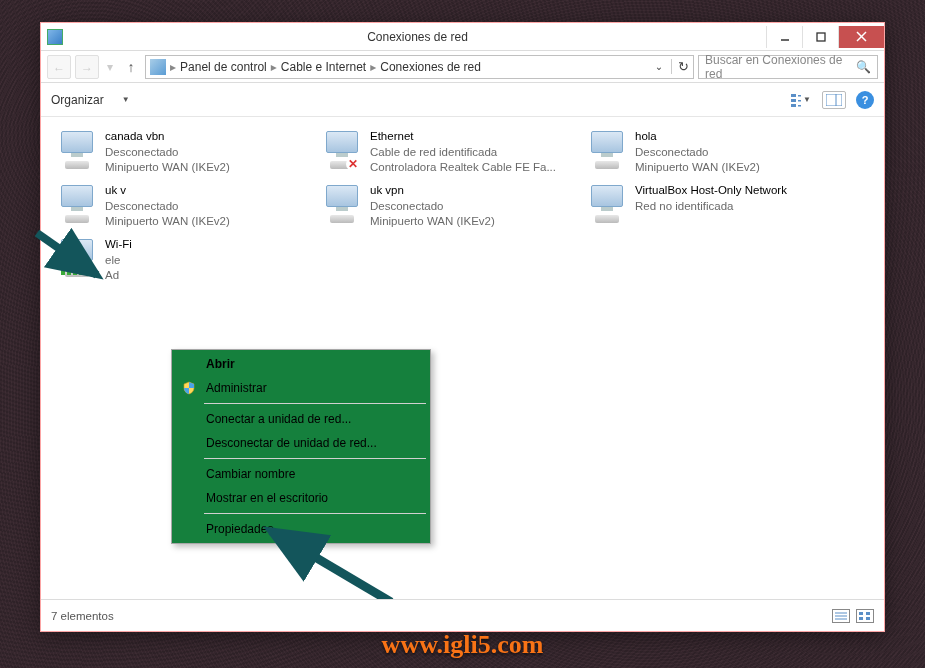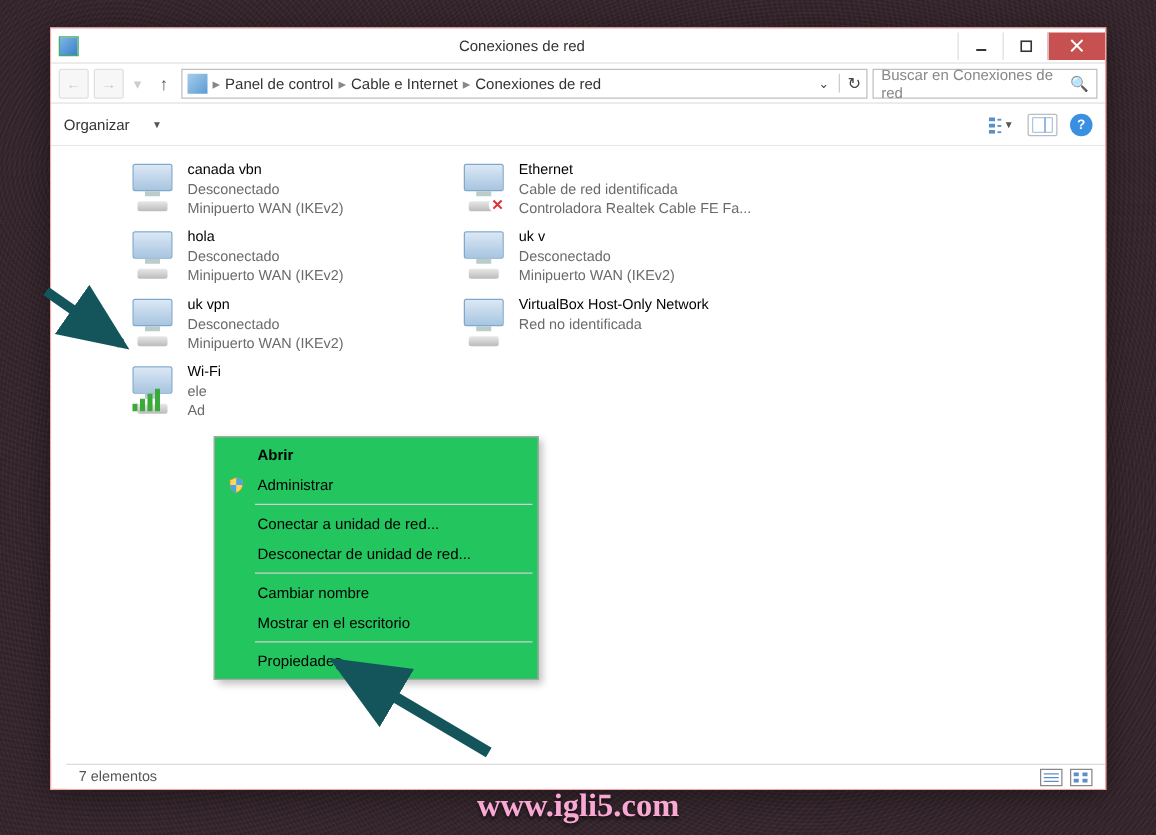--- a/index.html
+++ b/index.html
@@ -30,51 +30,51 @@
   .searchbox { width:180px; height:24px; border:1px solid #c0c0c0; display:flex; align-items:center; padding:0 6px; font-size:12px; color:#888;gap:12px; }
   .searchbox .sicn{margin-left:auto;font-size:12px;color:#666;}
   .cmdbar { height:34px; background:#fff; display:flex; align-items:center; border-bottom:1px solid #e6e6e6; padding:0 10px; }
   .orgbtn { font-size:12px; color:#333; display:flex; align-items:center; gap:18px; }
   .orgbtn .dd{font-size:8px;color:#555;}
   .cmdbar .spac{flex:1;}
   .viewicons{display:flex;gap:10px;align-items:center;}
   .vicn{width:22px;height:18px;display:flex;align-items:center;justify-content:center;font-size:13px;color:#5a8fc7;border:1px solid transparent;}
   .vicn.box{border:1px solid #bbb;border-radius:2px;width:24px;}
   .help{width:18px;height:18px;border-radius:50%;background:#3a8fe0;color:#fff;font-size:11px;display:flex;align-items:center;justify-content:center;font-weight:bold;}
-  .content { position:relative; height:calc(100% - 28px - 32px - 34px - 24px); background:#fff;padding-left:45px; }
+  .content { position:relative; height:calc(100% - 28px - 32px - 34px - 24px); background:#fff; }
   .grid { display:flex; flex-wrap:wrap; padding:8px 10px; gap:0; }
   .item { width:265px; height:54px; display:flex; padding:4px 6px; gap:8px; }
   .iticon { width:40px; height:40px; flex-shrink:0; position:relative; }
   .monitor{width:32px;height:22px;background:linear-gradient(#dbe8f5,#a8c5e0);border:1px solid #7fa8cc;border-radius:2px;margin:2px auto 0;}
   .monstand{width:12px;height:4px;background:#bcc;margin:0 auto;}
   .cable{position:absolute;bottom:0;left:8px;width:24px;height:8px;background:linear-gradient(#e8e8e8,#bbb);border-radius:2px;}
   .xmark{position:absolute;right:2px;bottom:-2px;width:14px;height:14px;background:#fff;border-radius:50%;display:flex;align-items:center;justify-content:center;color:#d33;font-weight:bold;font-size:12px;}
   .bars{position:absolute;left:4px;bottom:2px;display:flex;gap:2px;align-items:flex-end;}
   .bars span{width:4px;background:#3aaa3a;display:block;}
   .bars span:nth-child(1){height:6px;}
   .bars span:nth-child(2){height:10px;}
   .bars span:nth-child(3){height:14px;}
   .bars span:nth-child(4){height:18px;}
   .itxt { font-size:11.5px; line-height:1.35; }
   .itxt .nm { color:#000; }
   .itxt .st { color:#6a6a6a; }
   .itxt .ad { color:#6a6a6a; }
   .wifiitem{position:relative;}
   .arrow1{position:absolute; pointer-events:none;}
-  .ctxmenu { position:absolute; top:232px; left:130px; width:260px; background:#22c55e; border:1px solid #a7a7a7; box-shadow:3px 3px 6px rgba(0,0,0,.25); font-size:12px; padding:2px; }
+  .ctxmenu { position:absolute; top:232px; left:130px; width:260px; background:#15803d; border:1px solid #a7a7a7; box-shadow:3px 3px 6px rgba(0,0,0,.25); font-size:12px; padding:2px; }
   .ctxitem { padding:5px 10px 5px 32px; position:relative; }
   .ctxitem.bold{font-weight:bold;}
   .ctxsep{height:1px;background:#d0d0d0;margin:3px 2px 3px 30px;}
   .shield{position:absolute;left:8px;top:5px;width:14px;height:14px;}
   .shield svg{width:14px;height:14px;}
-  .statusbar{position:absolute;bottom:0;left:12px;right:0;height:20px;border-top:1px solid #dcdcdc;background:#fff;display:flex;align-items:center;padding:0 10px;font-size:11.5px;color:#555;}
+  .statusbar{position:absolute;bottom:0;left:0;right:0;height:32px;border-top:1px solid #dcdcdc;background:#fff;display:flex;align-items:center;padding:0 10px;font-size:11.5px;color:#555;}
   .statusbar .spac{flex:1;}
   .sticn{display:flex;gap:6px;}
   .sticn div{width:18px;height:14px;border:1px solid #888;position:relative;}
-  .watermark{position:absolute;bottom:8px;left:0;right:0;text-align:center;color:#f9a8d4;font-size:26px;font-weight:bold;font-family:Georgia,serif;text-shadow:0 2px 3px rgba(0,0,0,.6);}
+  .watermark{position:absolute;bottom:8px;left:0;right:0;text-align:center;color:#f97316;font-size:26px;font-weight:bold;font-family:Georgia,serif;text-shadow:0 2px 3px rgba(0,0,0,.6);}
 </style>
 </head>
 <body>
 
 <div class="noise"></div>
 
 <div class="window">
 
   <div class="titlebar">
     <div class="appicon"></div>

